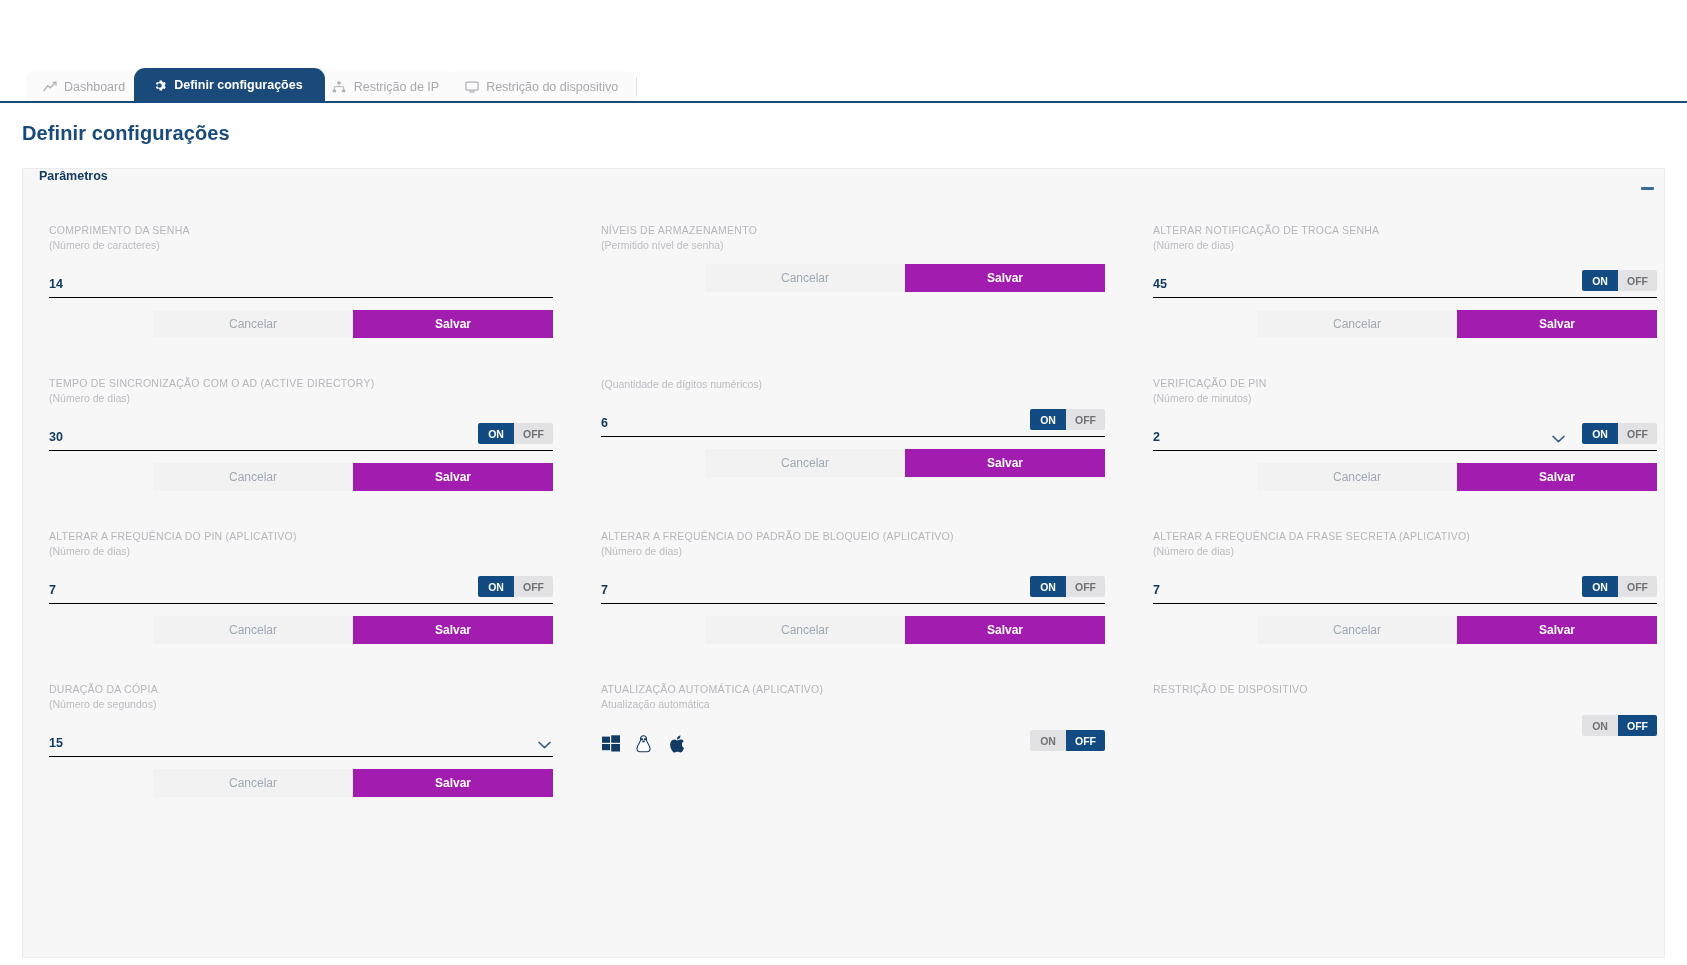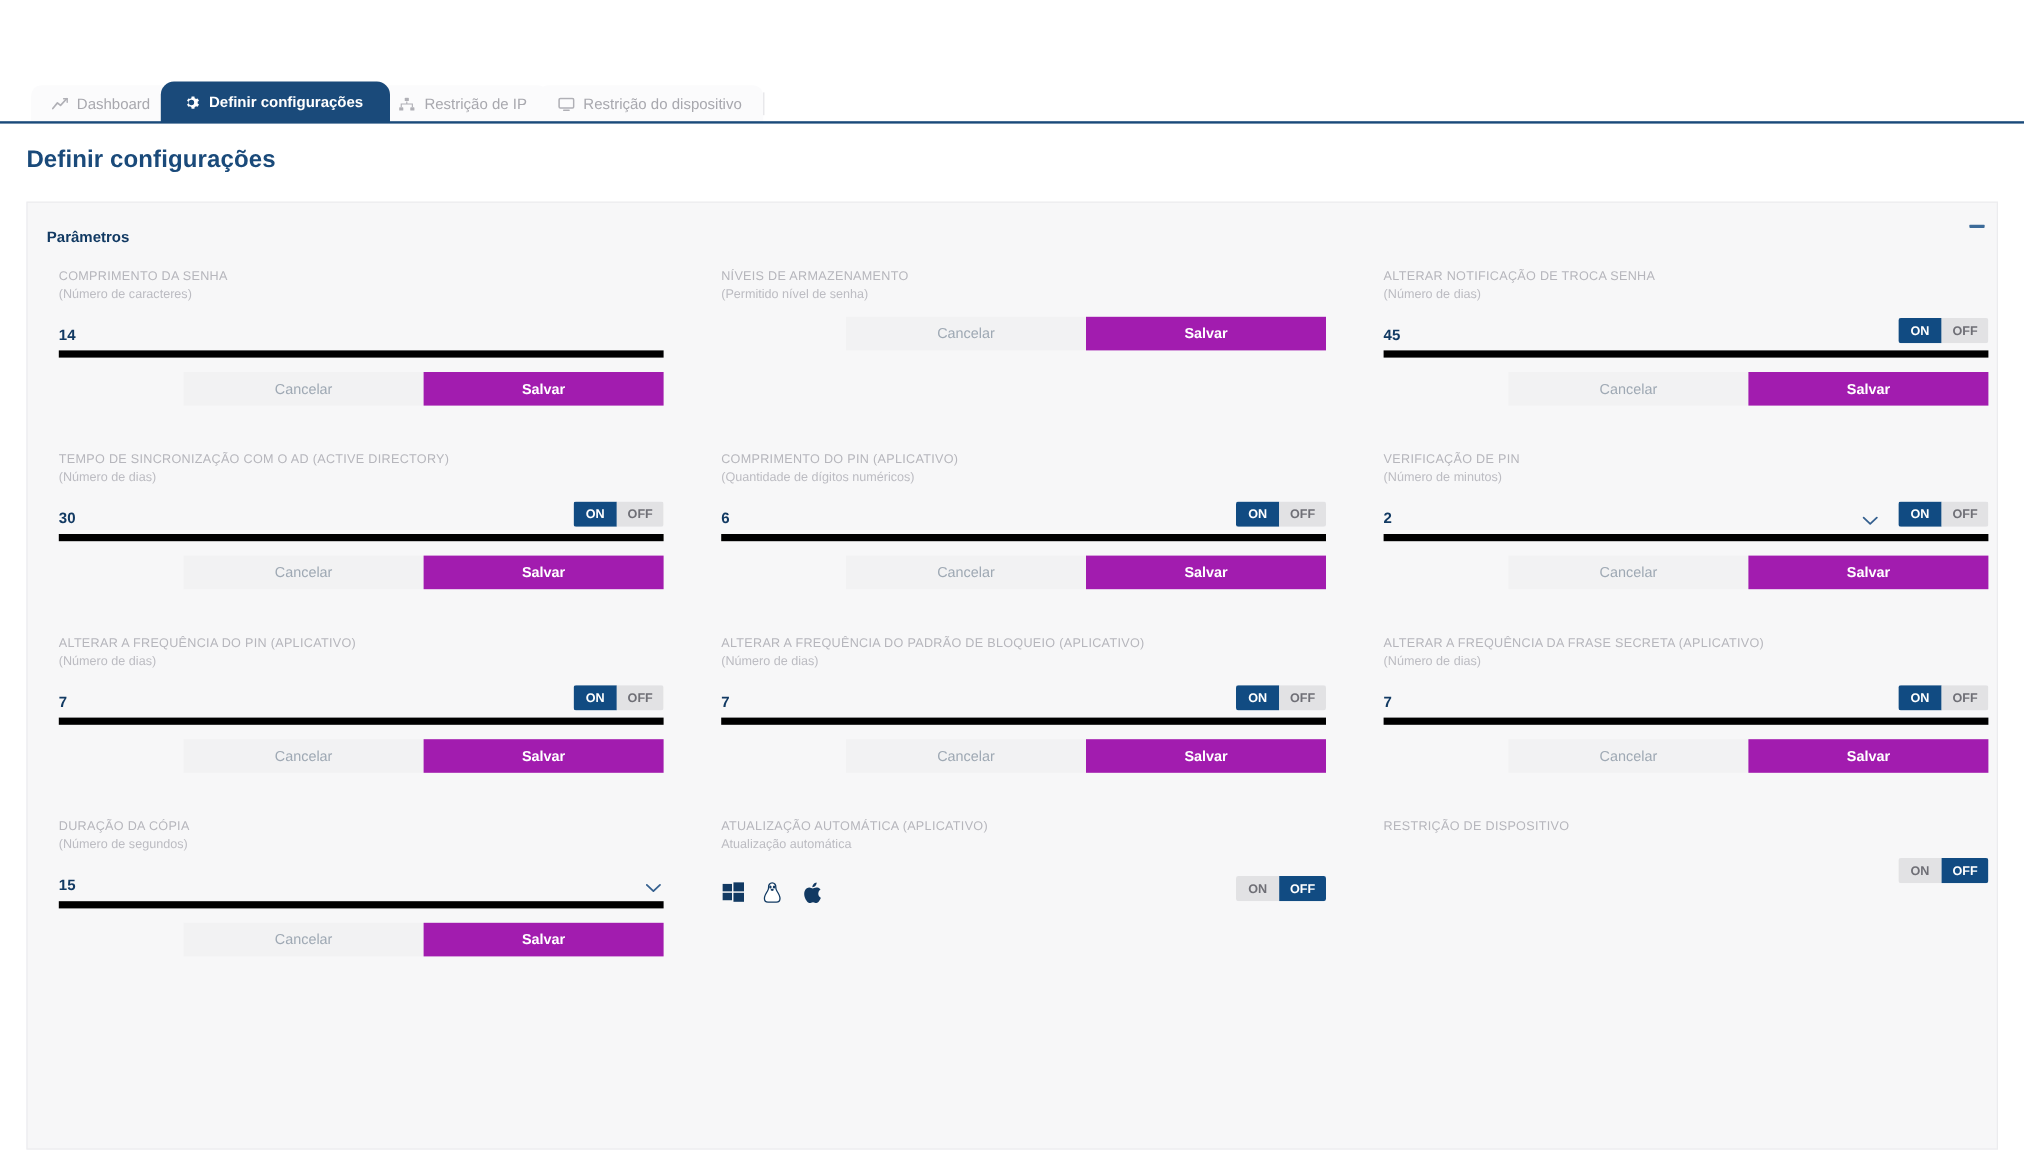--- a/index.html
+++ b/index.html
@@ -60,21 +60,21 @@
 
   
   .panel {
     position: absolute; left: 22px; top: 168px;
     width: 1643px; height: 790px;
     background: #f7f7f8;
     border: 1px solid #ececee;
   }
   .panel-head {
     position: relative; height: 36px;
-    display: flex; align-items: flex-end;
+    display: flex; align-items: flex-start;
     padding: 0 14px 0 16px;
   }
   .panel-title { font-size: 12.5px; font-weight: bold; color: #123a63; }
   .panel-collapse {
     position: absolute; right: 10px; top: 12px;
     width: 14px; height: 14px;
     display: flex; align-items: center; justify-content: center;
     color: #4a6f94; font-size: 15px; line-height: 1;
   }
 
@@ -96,21 +96,21 @@
   }
   .f-sub {
     font-size: 10.5px; color: #bcbcc2; line-height: 14px; margin-top: 1px;
     white-space: nowrap;
   }
 
   .f-row {
     position: relative; margin-top: 17px;
     height: 29px;
     display: flex; align-items: flex-end;
-    border-bottom: 6px solid #000000;
+    border-bottom: 1px solid #000000;
   }
   .f-row.nounder { border-bottom: none; }
   .f-value {
     font-size: 12.5px; font-weight: bold; color: #123a63;
     padding-bottom: 6px; flex: 1;
   }
   .caret {
     position: absolute; bottom: 7px; right: 2px;
     width: 13px; height: 8px; color: #35608f;
   }
@@ -266,21 +266,20 @@
               </div>
             </div>
             <div class="btns">
               <div class="btn btn-cancel">Cancelar</div>
               <div class="btn btn-save">Salvar</div>
             </div>
           </div>
         </div>
         <div class="cell">
           <div class="cell-inner">
-            <div class="f-label">COMPRIMENTO DO PIN (APLICATIVO)</div>
             <div class="f-sub">(Quantidade de dígitos numéricos)</div>
             <div class="f-row">
               <div class="f-value">6</div>
               <div class="toggle is-on">
                 <span class="on">ON</span>
                 <span class="off">OFF</span>
               </div>
             </div>
             <div class="btns">
               <div class="btn btn-cancel">Cancelar</div>

